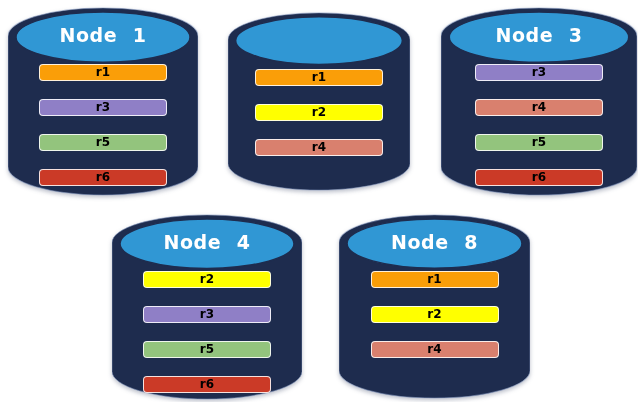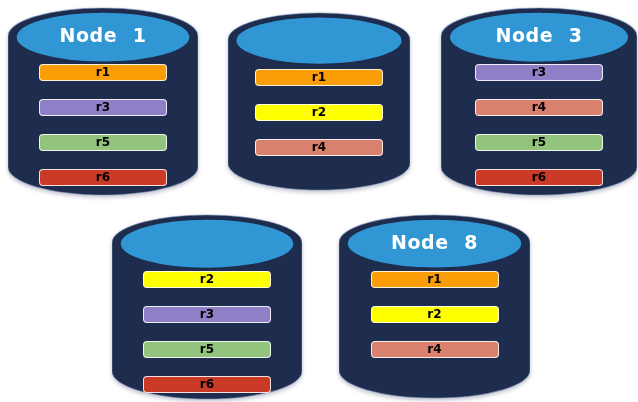--- a/index.html
+++ b/index.html
@@ -116,20 +116,21 @@
         <div class="bar" style="background: rgb(147, 196, 125);">r5</div>
         <div class="bar" style="background: rgb(203, 58, 39);">r6</div>
       </div>
   </section>
 
   <section class="node pos-3">
     <svg class="cyl" viewBox="0 0 190 190" preserveAspectRatio="none" aria-hidden="true">
       <path class="cyl-body" d="M0,30 A95,28 0 0 1 190,30 L190,160 A95,28 0 0 1 0,160 Z"></path>
       <ellipse class="cyl-top" cx="95" cy="31" rx="87" ry="25"></ellipse>
     </svg>
+    <h2 class="title">Node 4</h2>
     <div class="bars">
         <div class="bar" style="background: rgb(255, 255, 0);">r2</div>
         <div class="bar" style="background: rgb(143, 127, 198);">r3</div>
         <div class="bar" style="background: rgb(147, 196, 125);">r5</div>
         <div class="bar" style="background: rgb(203, 58, 39);">r6</div>
       </div>
   </section>
 
   <section class="node pos-4">
     <svg class="cyl" viewBox="0 0 190 190" preserveAspectRatio="none" aria-hidden="true">

